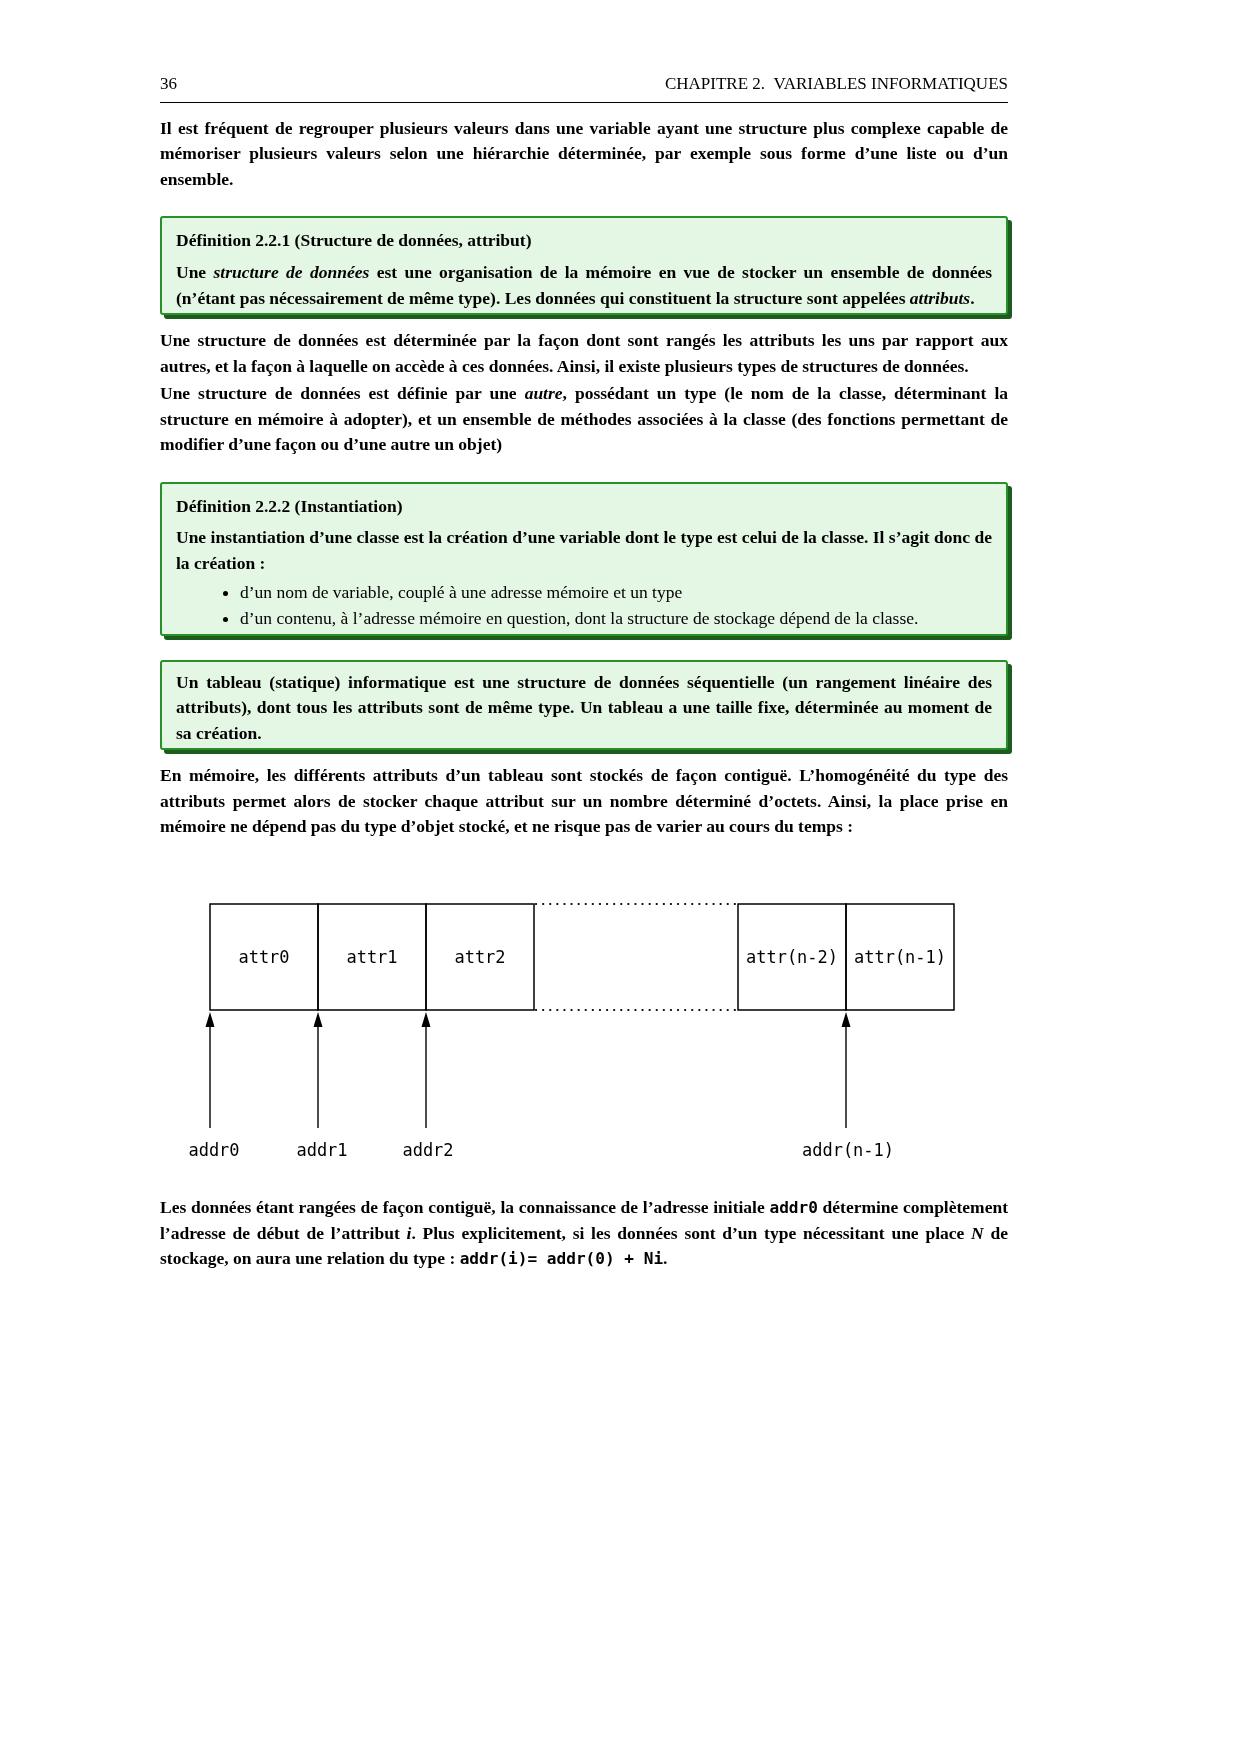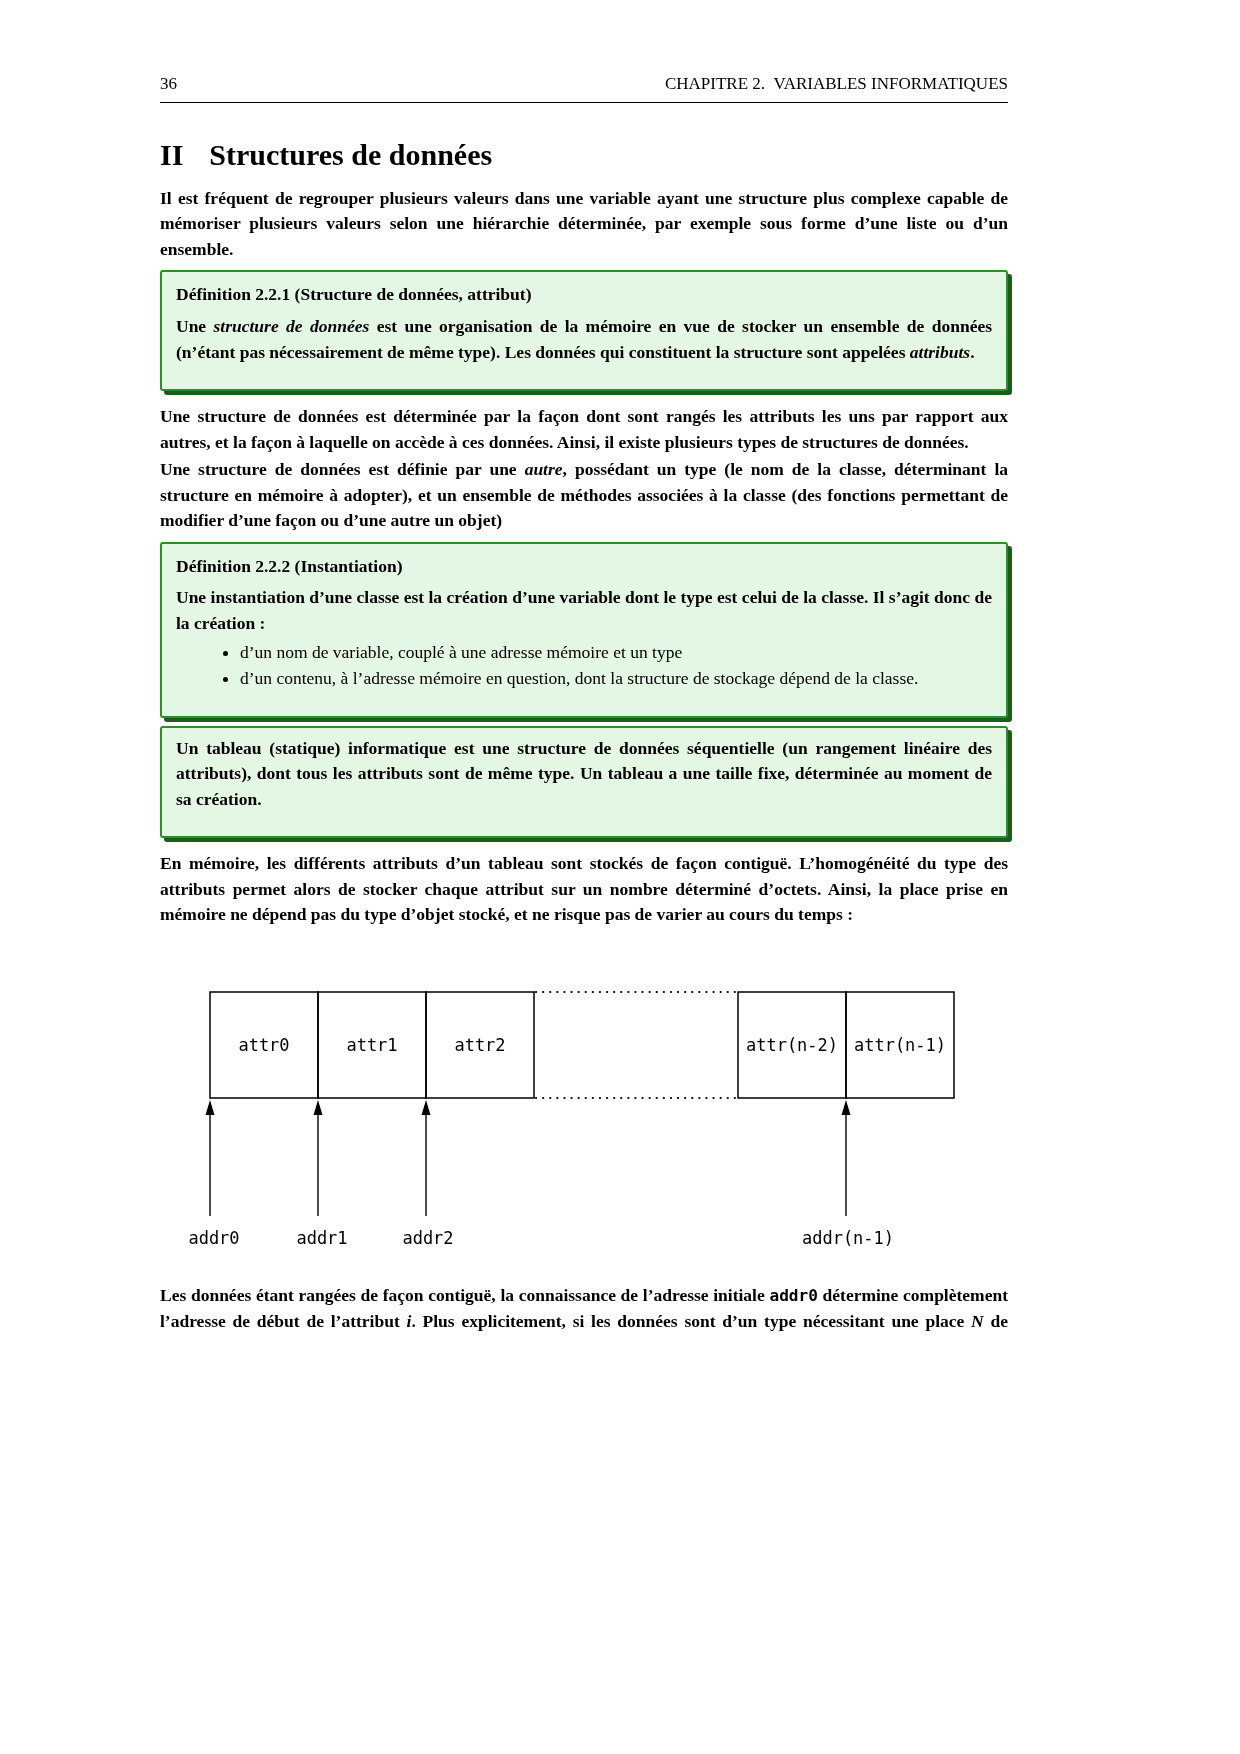--- a/index.html
+++ b/index.html
@@ -13,24 +13,24 @@
     font-family:"Liberation Serif","DejaVu Serif",serif;
     color:#000;font-size:17.5px;line-height:1.46;overflow:hidden;
   }
   .content{width:848px;margin-left:160px;padding-top:72px;}
   .header-row{display:flex;justify-content:space-between;align-items:baseline;font-size:17px;}
   .header-rule{border-bottom:1.6px solid #000;margin-top:5px;}
   .section-heading{margin:34px 0 0 0;font-size:30px;font-weight:bold;display:flex;gap:26px;line-height:1.2;}
   p{margin:13px 0 0 0;text-align:justify;font-weight:bold;}
   p.tight{margin-top:2px;}
   .defbox{
-    margin-top:8px;background:var(--box_bg);
+    margin-top:24px;background:var(--box_bg);
     border:2px solid var(--box_border);border-radius:3px;
     box-shadow:4px 4px 0 var(--box_shadow);
-    padding:8px 14px 24px 14px;
+    padding:8px 14px 2px 14px;
   }
   .defbox-title{font-weight:bold;margin:2px 0 6px 0;}
   .defbox p{margin:0;}
   .defbox ul{margin:4px 0 0 0;padding-left:64px;}
   .defbox li{text-align:justify;}
   .seg-normal{}
   .seg-italic{font-style:italic;}
   .seg-mono{font-family:"DejaVu Sans Mono","Liberation Mono",monospace;font-size:0.92em;}
   .diagram{margin-top:56px;}
   .svgmono{font-family:"DejaVu Sans Mono","Liberation Mono",monospace;font-size:17px;fill:#000;}
@@ -41,24 +41,20 @@
 
 <div class="page">
   <div class="content">
 
     <div class="header-row">
       <span>36</span>
       <span>CHAPITRE 2.&nbsp;&nbsp;VARIABLES INFORMATIQUES</span>
     </div>
     <div class="header-rule"></div>
 
-    <h1 class="section-heading">
-      <span>II</span>
-      <span>Structures de données</span>
-    </h1>
 
     <p>Il est fréquent de regrouper plusieurs valeurs dans une variable ayant une structure plus complexe capable de mémoriser plusieurs valeurs selon une hiérarchie déterminée, par exemple sous forme d’une liste ou d’un ensemble.</p>
 
     <div class="defbox">
       <div class="defbox-title">Définition 2.2.1 (Structure de données, attribut)</div>
       <p><span class="seg-normal">Une </span><span class="seg-italic">structure de données</span><span class="seg-normal"> est une organisation de la mémoire en vue de stocker un ensemble de données (n’étant pas nécessairement de même type). Les données qui constituent la structure sont appelées </span><span class="seg-italic">attributs</span><span class="seg-normal">.</span></p>
     </div>
 
     <p>Une structure de données est déterminée par la façon dont sont rangés les attributs les uns par rapport aux autres, et la façon à laquelle on accède à ces données. Ainsi, il existe plusieurs types de structures de données.</p>
     <p class="tight"><span class="seg-normal">Une structure de données est définie par une </span><span class="seg-italic">autre</span><span class="seg-normal">, possédant un type (le nom de la classe, déterminant la structure en mémoire à adopter), et un ensemble de méthodes associées à la classe (des fonctions permettant de modifier d’une façon ou d’une autre un objet)</span></p>

